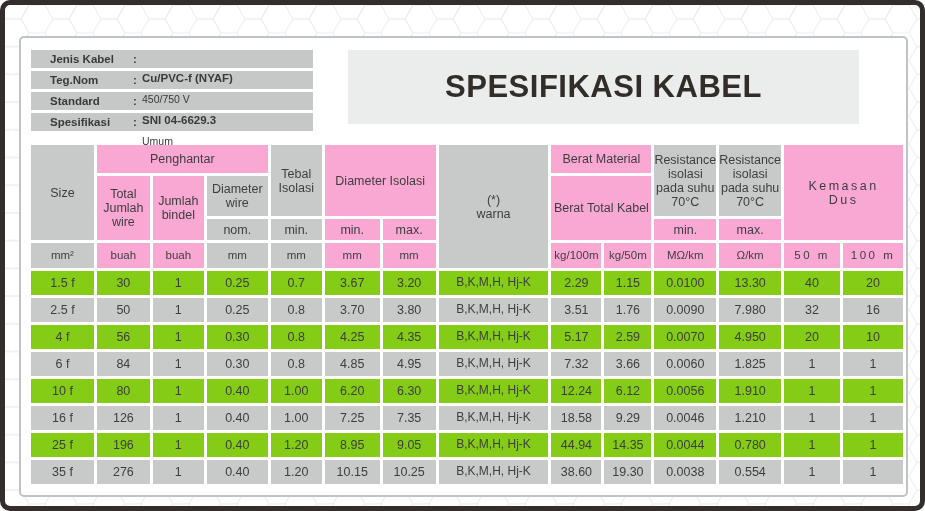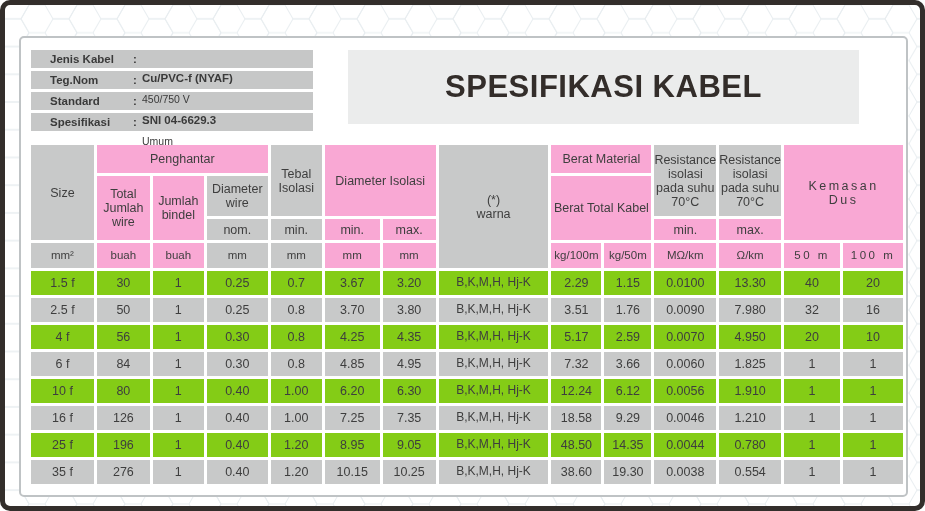--- a/index.html
+++ b/index.html
@@ -330,21 +330,21 @@
           </tr>
           <tr class="light-row">
             <td>25 f</td>
             <td>196</td>
             <td>1</td>
             <td>0.40</td>
             <td>1.20</td>
             <td>8.95</td>
             <td>9.05</td>
             <td>B,K,M,H, Hj-K</td>
-            <td>48.50</td>
+            <td>44.94</td>
             <td>14.35</td>
             <td>0.0044</td>
             <td>0.780</td>
             <td>1</td>
             <td>1</td>
           </tr>
           <tr class="mid-row">
             <td>35 f</td>
             <td>276</td>
             <td>1</td>

